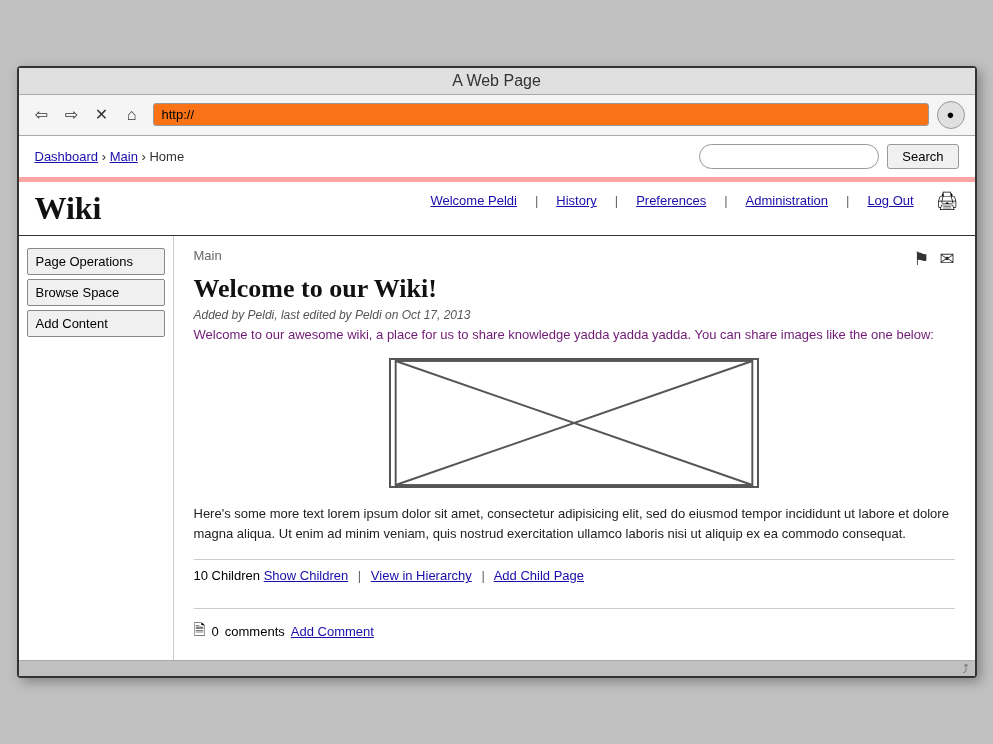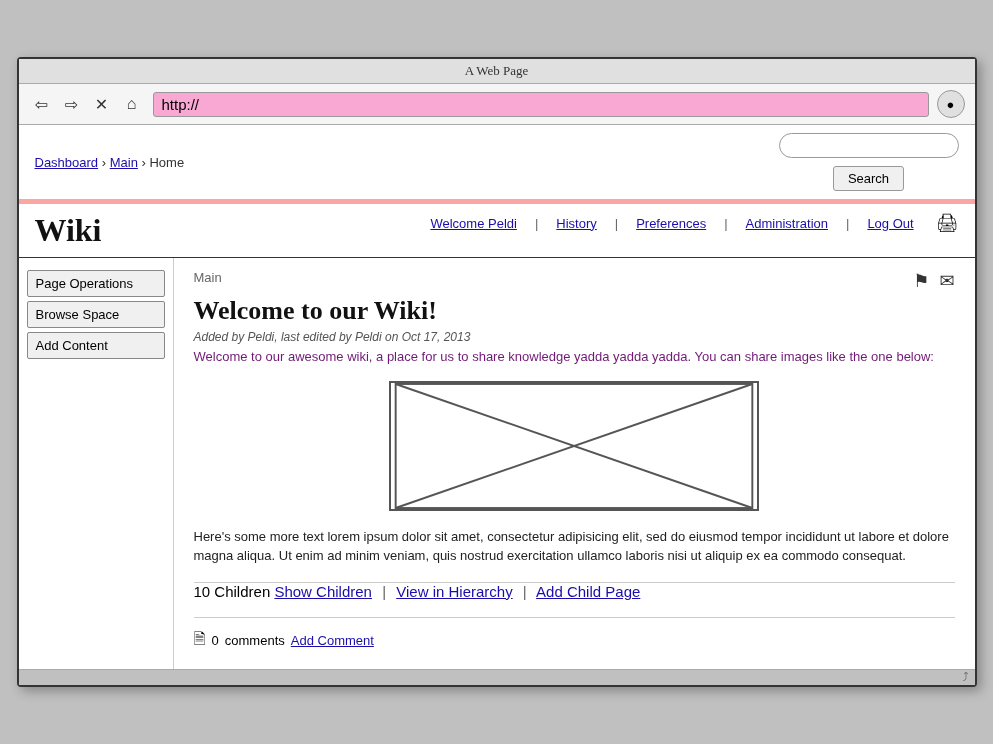--- a/index.html
+++ b/index.html
@@ -18,24 +18,23 @@
       border: 2px solid #333;
       border-radius: 4px;
       box-shadow: 4px 4px 12px rgba(0,0,0,0.3);
     }
 
     
     .title-bar {
       background: #e0e0e0;
       text-align: center;
       padding: 4px 8px;
-      font-size: 13px;
+      font-size: 16px;
       color: #333;
       border-bottom: 1px solid #aaa;
-      font-family: Liberation Serif, serif;
     }
 
     
     .address-bar {
       background: #f5f5f5;
       display: flex;
       align-items: center;
       padding: 6px 10px;
       gap: 8px;
       border-bottom: 1px solid #aaa;
@@ -56,22 +55,22 @@
       font-size: 16px;
       cursor: pointer;
       color: #333;
     }
 
     .url-bar {
       flex: 1;
       border: 1px solid #999;
       border-radius: 3px;
       padding: 3px 8px;
-      font-size: 15px;
-      background: #f9a8d4;
+      font-size: 13px;
+      background: #f97316;
     }
 
     .go-btn {
       width: 28px;
       height: 28px;
       border: 1px solid #999;
       border-radius: 50%;
       background: #e0e0e0;
       display: flex;
       align-items: center;
@@ -106,21 +105,20 @@
     }
 
     .breadcrumb span {
       color: #333;
     }
 
     .search-area {
       display: flex;
       align-items: center;
       gap: 8px;
-      flex-direction: column;
     }
 
     .search-input {
       border: 1px solid #999;
       border-radius: 20px;
       padding: 4px 12px;
       font-size: 13px;
       width: 180px;
     }
 
@@ -265,22 +263,22 @@
 
     .more-text {
       font-size: 13px;
       color: #222;
       line-height: 1.5;
       margin-bottom: 16px;
     }
 
     
     .children-section {
-      font-size: 15px;
-      padding: 0 0;
+      font-size: 13px;
+      padding: 8px 0;
       border-top: 1px solid #ccc;
       margin-bottom: 17px;
     }
 
     .children-section a {
       color: #1a0dab;
       text-decoration: underline;
       cursor: pointer;
     }
 

